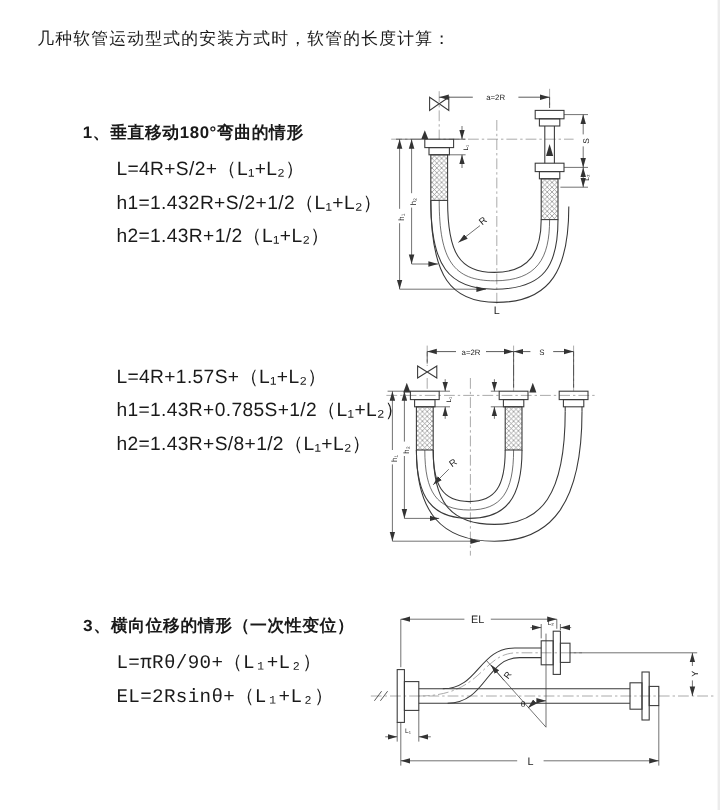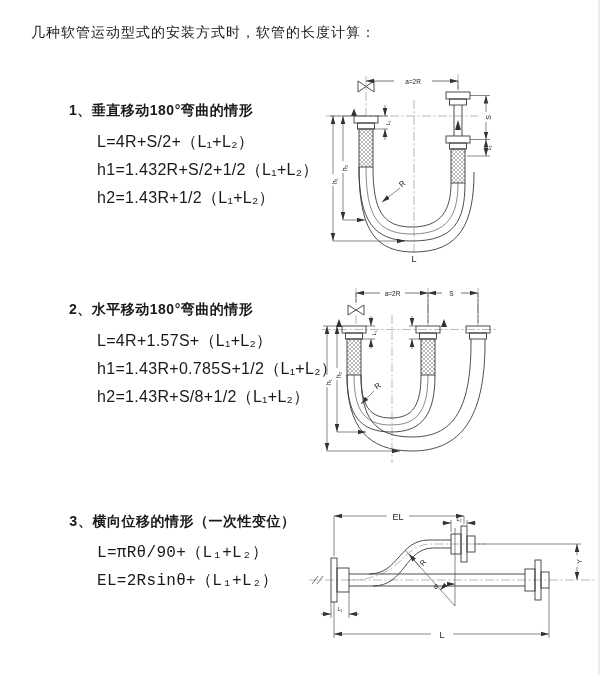--- a/index.html
+++ b/index.html
@@ -29,21 +29,20 @@
 <div class="page-title">几种软管运动型式的安装方式时，软管的长度计算：</div>
 
 <div class="sec" id="sec1">
   <div class="sec-heading">1、垂直移动180°弯曲的情形</div>
   <div class="formula">L=4R+S/2+（L₁+L₂）</div>
   <div class="formula">h1=1.432R+S/2+1/2（L₁+L₂）</div>
   <div class="formula">h2=1.43R+1/2（L₁+L₂）</div>
 </div>
 
 <div class="sec" id="sec2">
-  <div class="sec-heading">2、水平移动180°弯曲的情形</div>
   <div class="formula">L=4R+1.57S+（L₁+L₂）</div>
   <div class="formula">h1=1.43R+0.785S+1/2（L₁+L₂）</div>
   <div class="formula">h2=1.43R+S/8+1/2（L₁+L₂）</div>
 </div>
 
 <div class="sec" id="sec3">
   <div class="sec-heading">3、横向位移的情形（一次性变位）</div>
   <div class="formula">L=πRθ/90+（L₁+L₂）</div>
   <div class="formula">EL=2Rsinθ+（L₁+L₂）</div>
 </div>

